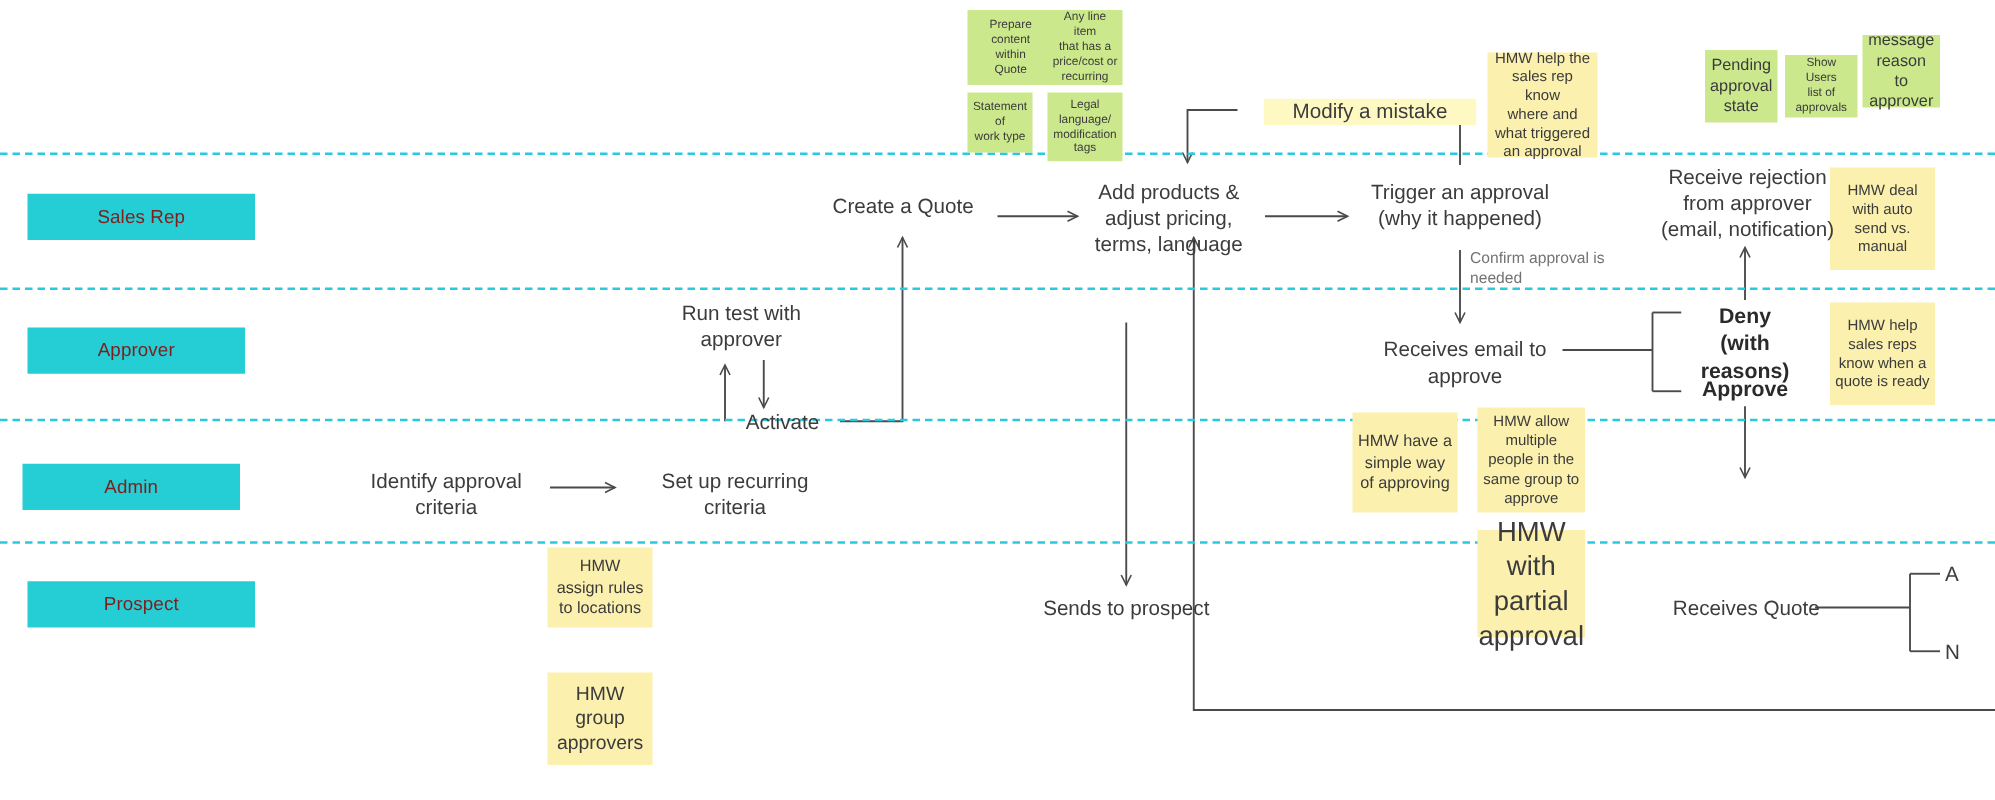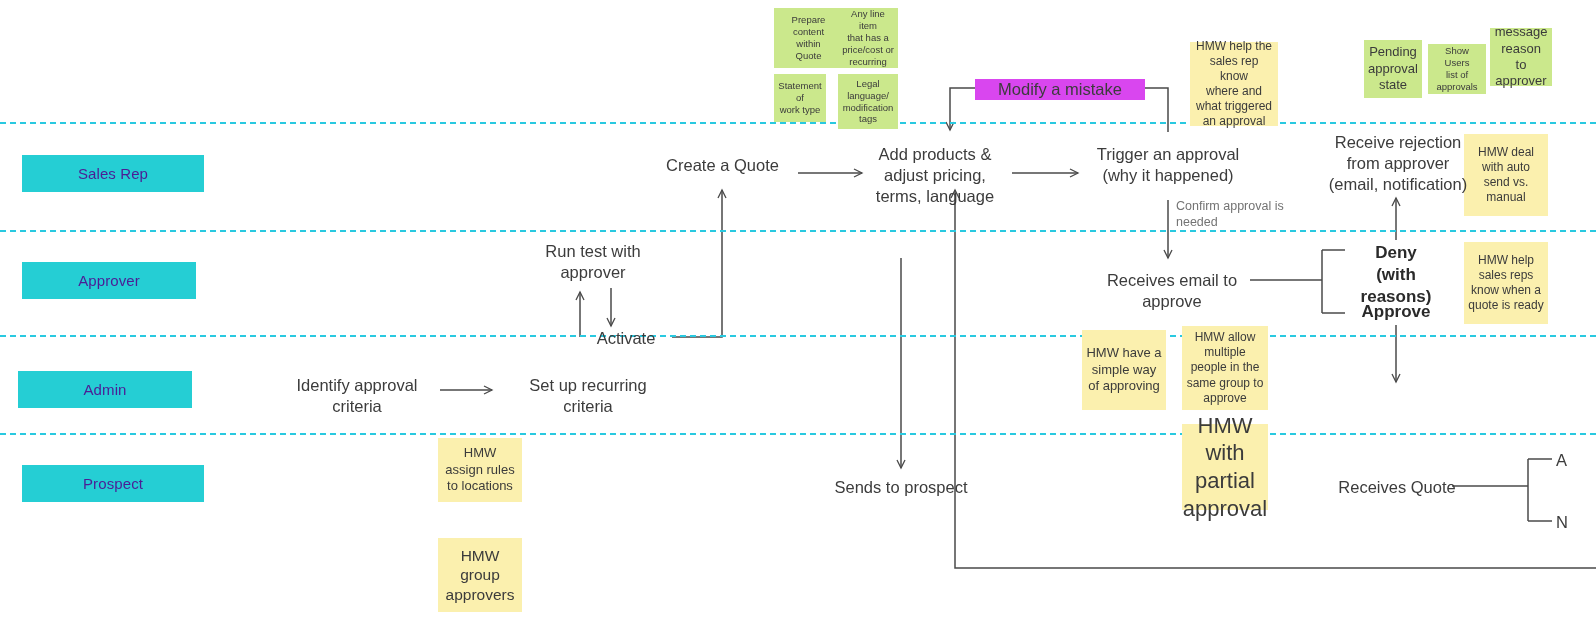--- a/index.html
+++ b/index.html
@@ -25,21 +25,21 @@
     position: absolute;
     left: 0;
     width: 1596px;
     height: 0;
     border-top: 2px dashed #29c9e0;
   }
   
   .lane-chip {
     position: absolute;
     background: #25ced4;
-    color: #4c1d95;
+    color: #7f1d1d;
     font-size: 15px;
     display: flex;
     align-items: center;
     justify-content: center;
     letter-spacing: .1px;
   }
   
   .node {
     position: absolute;
     color: #3c3c3c;
@@ -210,21 +210,21 @@
   <div class="node" style="left:645px; top:155px; width:155px">Create a Quote</div>
   <div class="node" style="left:860px; top:144px; width:150px">Add products &amp;
 adjust pricing,
 terms, language</div>
   <div class="node" style="left:1082px; top:144px; width:172px">Trigger an approval
 (why it happened)</div>
   <div class="node" style="left:1300px; top:132px; width:196px">Receive rejection
 from approver
 (email, notification)</div>
 
-  <div class="node lbl" style="left:975px; top:79px; width:170px; background:#d946ef">Modify a mistake</div>
+  <div class="node lbl" style="left:1011px; top:79px; width:170px; background:#fef9c3">Modify a mistake</div>
   <div class="node small" style="left:1176px; top:198px; width:120px">Confirm approval is
 needed</div>
 
   <div class="node" style="left:518px; top:241px; width:150px">Run test with
 approver</div>
   <div class="node" style="left:568px; top:328px; width:116px">Activate</div>
   <div class="node" style="left:1090px; top:270px; width:164px">Receives email to
 approve</div>
   <div class="node bold" style="left:1344px; top:242px; width:104px">Deny
 (with reasons)</div>

